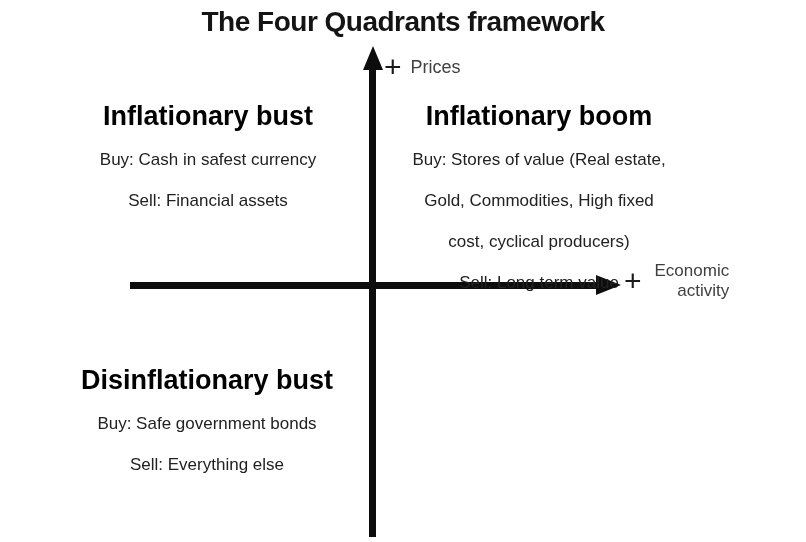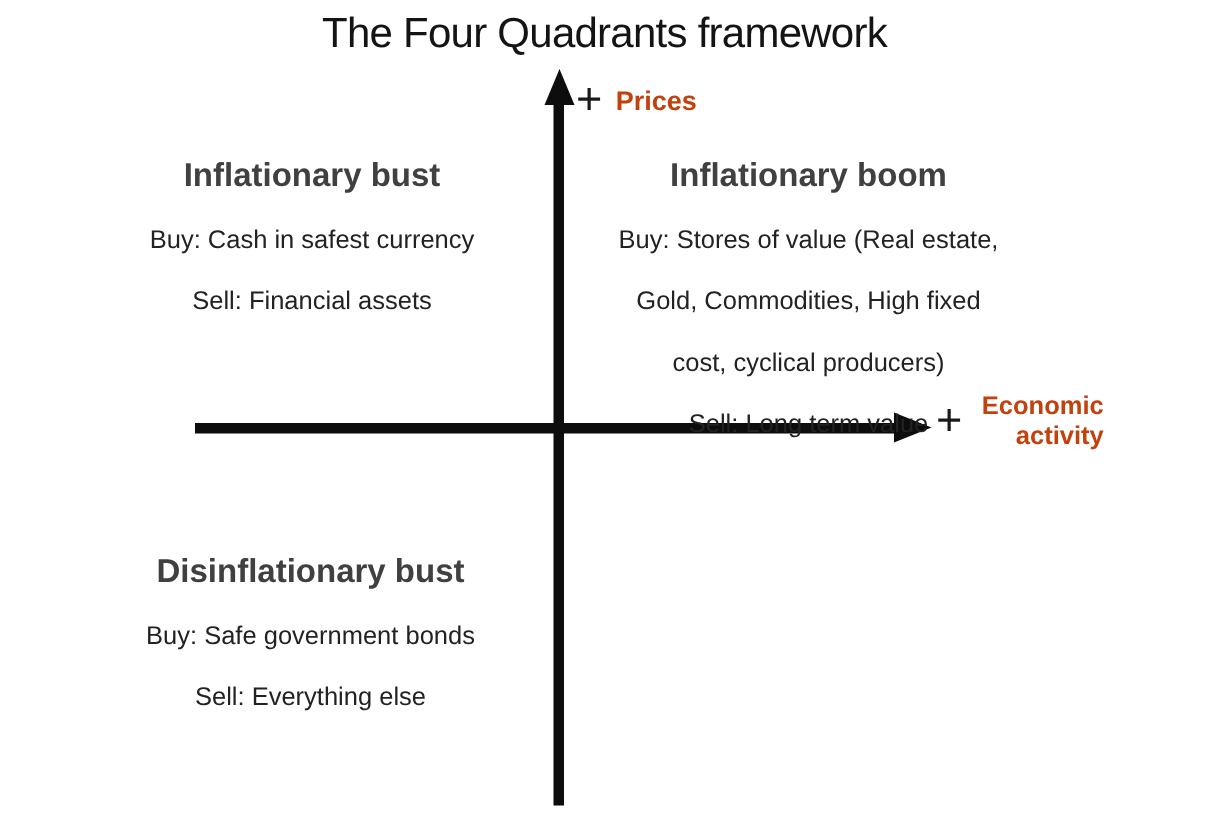--- a/index.html
+++ b/index.html
@@ -13,21 +13,21 @@
     color: #1a1a1a;
     overflow: hidden;
   }
   .title {
     position: absolute;
     top: 6px;
     left: 0;
     width: 100%;
     text-align: center;
     font-size: 28px;
-    font-weight: 400;
+    font-weight: 700;
     letter-spacing: -0.5px;
     color: #141414;
   }
   
   .v-axis-line {
     position: absolute;
     left: 369px;
     top: 66px;
     width: 7px;
     height: 471px;
@@ -67,21 +67,21 @@
     display: flex;
     align-items: center;
     gap: 9px;
   }
   .plus {
     font-size: 30px;
     font-weight: 400;
     line-height: 1;
     color: #1a1a1a;
   }
-  .axis-text { font-size: 18px; color: #c2410c; font-weight: bold; }
+  .axis-text { font-size: 18px; color: #404040; }
   .x-label {
     position: absolute;
     left: 624px;
     top: 261px;
     display: flex;
     align-items: center;
     gap: 13px;
   }
   .x-label .axis-text {
     display: flex;
@@ -90,25 +90,25 @@
     font-size: 17px;
     line-height: 20px;
   }
   
   .quad {
     position: absolute;
     width: 310px;
     text-align: center;
   }
   .q-heading {
-    font-size: 22px;
+    font-size: 27px;
     font-weight: 700;
     line-height: 27px;
     margin-bottom: 3px;
-    color: #404040;
+    color: #000000;
     white-space: nowrap;
   }
   .q-line {
     font-size: 17px;
     line-height: 22px;
     white-space: nowrap;
     color: #222222;
     margin-top: 19px;
   }
   .tl { left: 53px;  top: 103px; }

